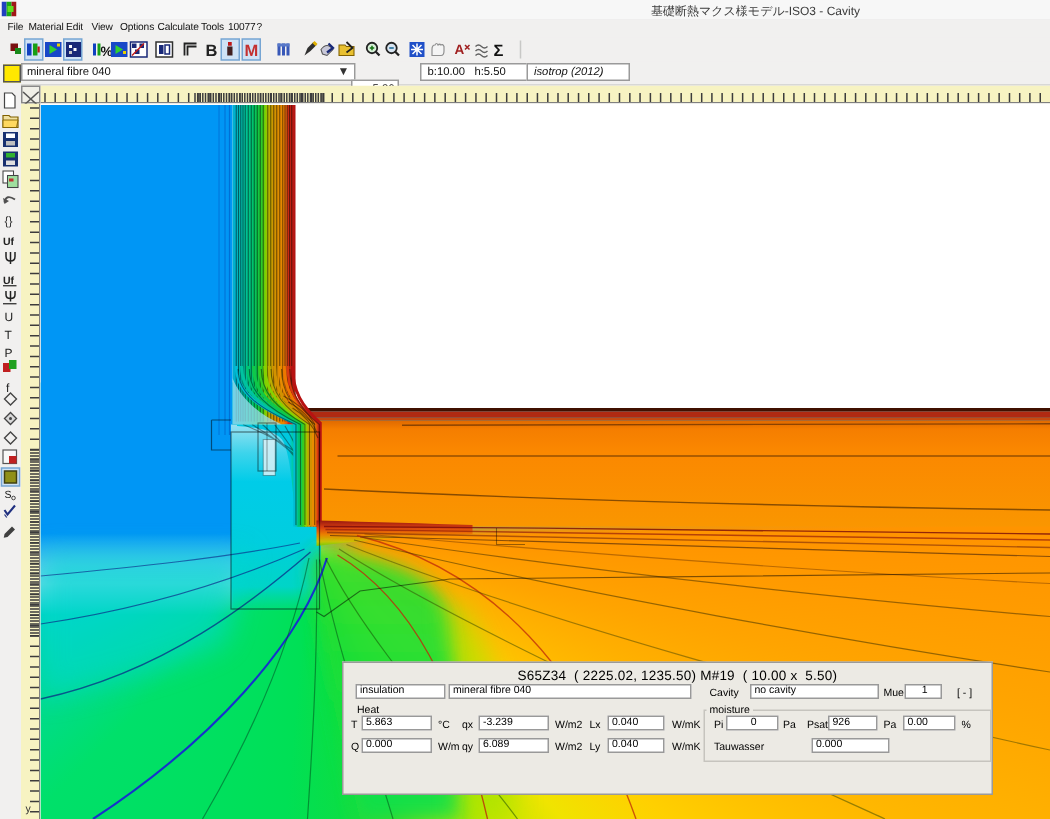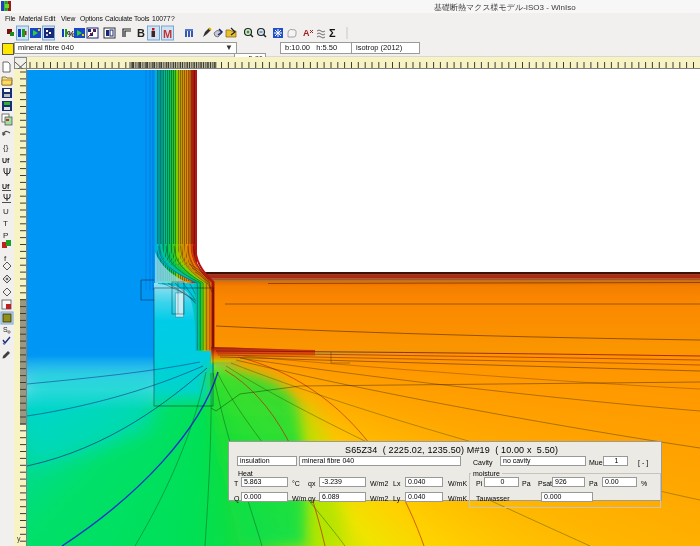--- a/index.html
+++ b/index.html
@@ -13,36 +13,36 @@
 #toolbar1{left:0;top:25px;width:700px;height:16px;background:#f1f0ef;}
 #toolbar2{left:0;top:41px;width:700px;height:15px;background:#f1f0ef;border-bottom:1px solid #d8d8d6;}
 .tbox{position:absolute;background:#fff;border:1px solid #9a9a9a;font-size:7.5px;color:#111;height:10px;line-height:10px;}
 #sidebar{left:0;top:56px;width:14px;height:490px;background:#f1f0ef;}
 #cornerbox{left:14px;top:57px;width:13px;height:12px;background:#f0efe8;border:1px solid #888;box-sizing:border-box;}
 #canvas{left:27px;top:69px;width:673px;height:477px;background:#fff;overflow:hidden;}
 #ground{position:absolute;left:0;top:186px;width:673px;height:291px;
 background:
 radial-gradient(circle 62px at 163px 80px, rgba(0,198,235,0.85) 0px, rgba(0,202,235,0.55) 28px, rgba(0,212,200,0.25) 45px, rgba(0,220,150,0) 62px),
 conic-gradient(from 90deg at 180px 104px, #ff9400 0deg, #ffa400 13deg, #ffb800 26deg, #ffd000 38deg, #f0e400 48deg, #c4e600 58deg, #8ae010 66deg, #3cd828 74deg, #0ade46 84deg, #00e055 95deg, #00e06a 135deg, #00da96 152deg, #00d2c8 166deg, #00cce6 178deg, #00cbe8 185deg, #00cbe8 348deg, #ff9400 359deg);}
-#infopanel{left:228px;top:441px;width:434px;height:60px;background:#eceae4;border:1px solid #9a9a9a;box-sizing:border-box;font-size:10px;color:#000;}
+#infopanel{left:228px;top:441px;width:434px;height:89px;background:#eceae4;border:1px solid #9a9a9a;box-sizing:border-box;font-size:10px;color:#000;}
 #infopanel .bx{position:absolute;background:#fff;border:1px solid #999;box-sizing:border-box;height:10px;line-height:8px;font-size:7px;padding-left:2px;}
 #infopanel .lb{position:absolute;font-size:7px;line-height:10px;white-space:nowrap;}
 .tick{stroke:#3c3c3c;stroke-width:1;}
 </style>
 </head>
 <body>
 
 <div class="abs" id="titlebar"></div>
 <svg class="abs" id="appicon" viewBox="0 0 10 10">
     <rect x="0" y="0" width="3.4" height="10" fill="#2040c0"></rect>
     <rect x="3.4" y="0" width="3.3" height="10" fill="#18a818"></rect>
     <rect x="6.7" y="0" width="3.3" height="10" fill="#a01818"></rect>
     <rect x="4" y="3" width="4" height="4" fill="#60e020"></rect>
   </svg>
-<div class="abs" id="title">基礎断熱マクス様モデル-ISO3 - WinIso</div>
+<div class="abs" id="title">基礎断熱マクス様モデル-ISO3 - Cavity</div>
 
 <div class="abs" id="menubar">
 <span style="left:5px">File</span>
     <span style="left:19px">Material</span>
     <span style="left:44px">Edit</span>
     <span style="left:61px">View</span>
     <span style="left:80px">Options</span>
     <span style="left:105px">Calculate</span>
     <span style="left:134px">Tools</span>
     <span style="left:152px">10077</span>
@@ -110,21 +110,21 @@
     <path d="M317,6 q2,-2 4,0 t4,0 M317,9 q2,-2 4,0 t4,0 M317,12 q2,-2 4,0 t4,0" stroke="#606060" stroke-width="0.9" fill="none"></path>
     <text x="329" y="12" font-size="11" font-weight="bold" fill="#111">Σ</text>
     <line x1="347" y1="2" x2="347" y2="14" stroke="#c8c8c6"></line>
   </svg>
 
 <div class="abs" id="toolbar2">
   <div style="position:absolute;left:2px;top:2px;width:10px;height:10px;background:#ffe800;border:1px solid #555;"></div>
   <div class="tbox" style="left:14px;top:1px;width:218px;padding-left:3px;">mineral fibre 040<span style="position:absolute;right:3px;top:0;font-size:8px;color:#333;">▼</span></div>
   <div class="tbox" style="left:234px;top:12px;width:28px;text-align:right;padding-right:2px;">5.86</div>
   <div class="tbox" style="left:280px;top:1px;width:71px;padding-left:4px;">b:10.00&nbsp;&nbsp;&nbsp;h:5.50</div>
-  <div class="tbox" style="left:351px;top:1px;width:63px;padding-left:4px;">isotrop (2012)</div>
+  <div class="tbox" style="left:351px;top:1px;width:63px;padding-left:4px;font-style:italic;">isotrop (2012)</div>
 </div>
 
 <div class="abs" id="sidebar"></div>
 <svg class="abs" style="left:0;top:56px" width="14" height="490" viewBox="0 0 14 490">
     <path d="M3,6 h5 l2,2 v8 h-7 Z" fill="#fff" stroke="#444" stroke-width="0.8"></path>
     <path d="M2,21 h4 l1,1 h5 v7 h-10 Z" fill="#f0e0a0" stroke="#806000" stroke-width="0.8"></path>
     <path d="M2,24 h10 l-1,5 h-9 Z" fill="#ffd860" stroke="#806000" stroke-width="0.6"></path>
     <rect x="2" y="32" width="10" height="10" fill="#183070"></rect>
     <rect x="4" y="33" width="6" height="3" fill="#fff"></rect>
     <rect x="4" y="38" width="6" height="3" fill="#c0c0c0"></rect>

